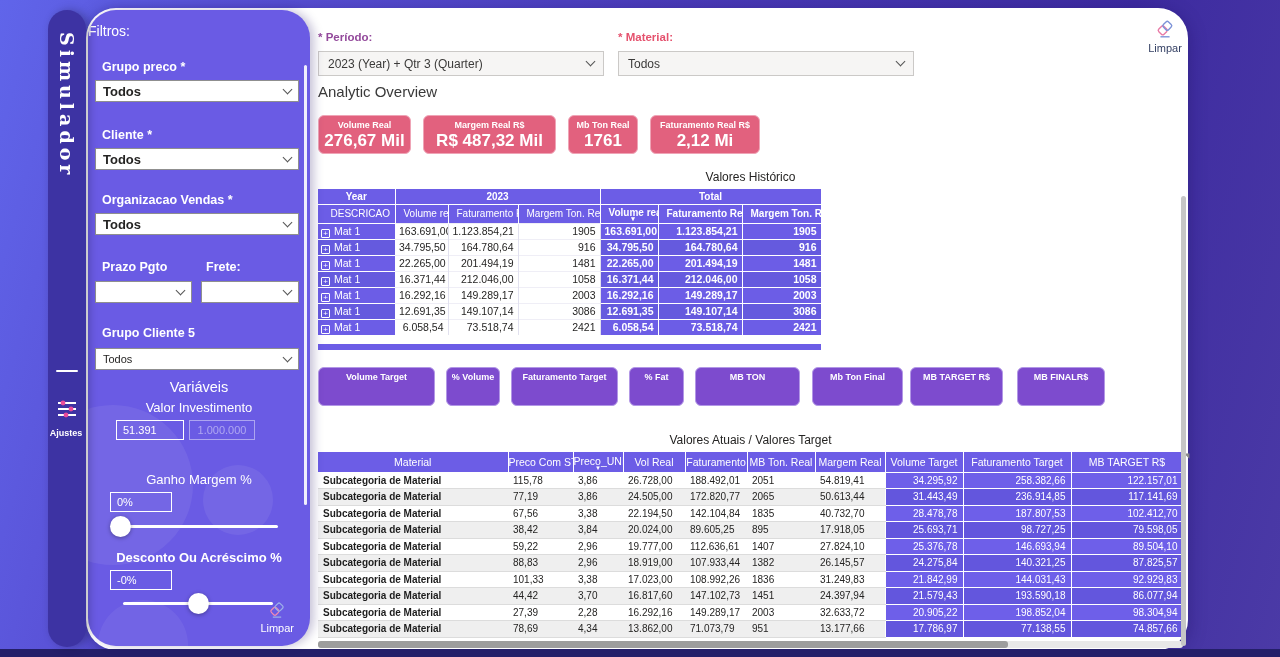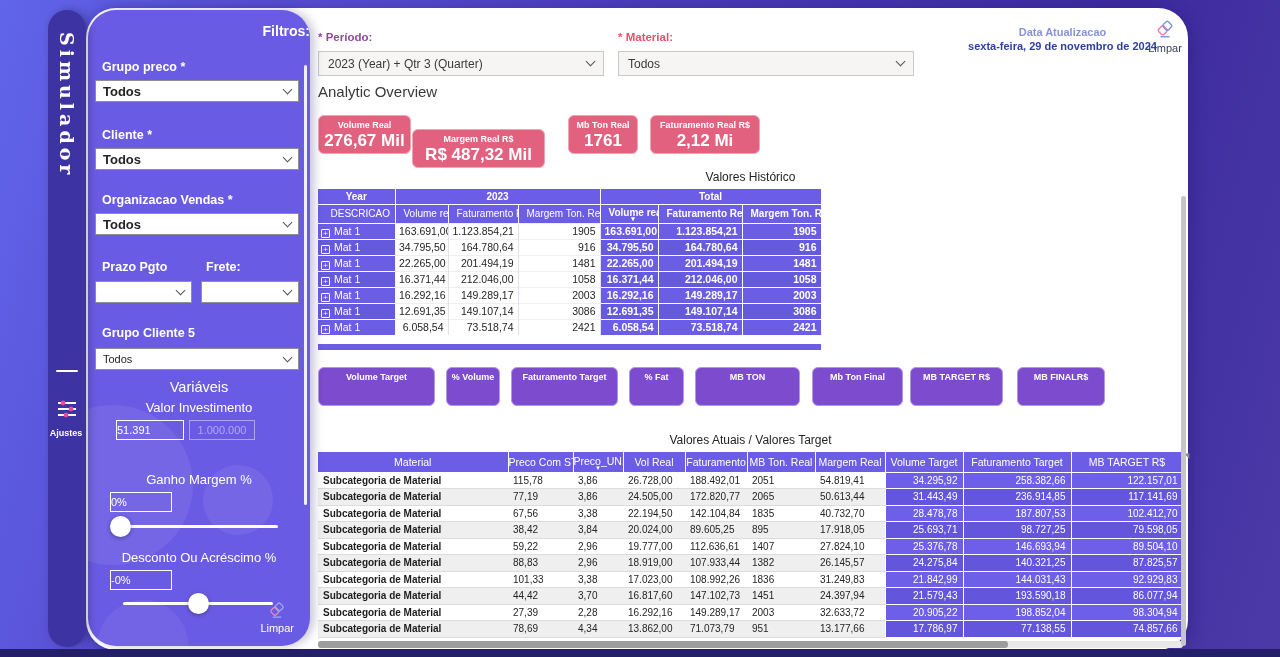--- a/index.html
+++ b/index.html
@@ -27,32 +27,32 @@
   .sidebar { position:absolute; left:88px; top:10px; width:222px; height:636px; background:#6a5be4;
     border-radius:28px; z-index:4; overflow:hidden; box-shadow:4px 0 10px rgba(30,15,100,.25); }
   .sidebar .deco1 { position:absolute; left:-55px; top:395px; width:160px; height:160px;
     border-radius:50%; background:rgba(255,255,255,.07); }
   .sidebar .deco2 { position:absolute; left:115px; top:455px; width:70px; height:70px;
     border-radius:50%; background:rgba(255,255,255,.07); }
   .sidebar .deco3 { position:absolute; left:10px; top:590px; width:90px; height:90px;
     border-radius:50%; background:rgba(255,255,255,.06); }
   .sb-scroll { position:absolute; right:3px; top:55px; width:3px; height:440px;
     background:rgba(255,255,255,.9); border-radius:2px; }
-  .sb-title { position:absolute; top:13px; left:0; width:100%; text-align:right;
-    color:#fff; font-size:14px; font-weight:700; }
+  .sb-title { position:absolute; top:13px; left:0; width:100%; text-align:left;
+    color:#fff; font-size:14px; font-weight:400; }
   .sb-label { position:absolute; color:#fff; font-size:12.5px; font-weight:700; }
   .pb-select { position:absolute; background:#fff; border:1px solid #8f8f8f; display:flex;
     align-items:center; justify-content:space-between; padding:0 7px; height:22px;
     font-size:13px; font-weight:700; color:#252423; cursor:pointer; }
   .pb-select.small-text { font-size:11px; font-weight:400; }
   .chev { width:7px; height:7px; border-right:1.5px solid #555; border-bottom:1.5px solid #555;
     transform:rotate(45deg); margin-top:-4px; flex:none; }
   .sb-center { position:absolute; left:0; width:100%; text-align:center; color:#fff; }
   .sb-input { position:absolute; border:1px solid #fff; background:transparent; color:#fff;
-    font-size:11px; height:20px; line-height:18px; padding:0 0; }
+    font-size:11px; height:20px; line-height:18px; padding:0 6px; }
   .sb-input.dim { opacity:.45; text-align:center; }
   .slider-track { position:absolute; height:3px; background:#fff; border-radius:2px; }
   .slider-handle { position:absolute; width:21px; height:21px; background:#fff; border-radius:50%;
     box-shadow:0 1px 4px rgba(0,0,0,.35); cursor:pointer; }
   .sb-limpar { position:absolute; right:16px; bottom:12px; text-align:center; color:#fff;
     font-size:11px; cursor:pointer; }
 
   
   .flabel { position:absolute; font-size:11.5px; font-weight:700; }
   .flabel.periodo { left:318px; top:31px; color:#93499b; }
@@ -69,21 +69,21 @@
     color:#333f63; font-size:11px; cursor:pointer; }
 
   .page-title { position:absolute; left:318px; top:83px; font-size:15px; color:#3a3a3a; }
 
   
   .kpi-card { position:absolute; top:115px; height:39px; border-radius:6px; text-align:center;
     color:#fff; padding-top:4px; }
   .kpi-card .kpi-label { font-size:9px; font-weight:700; }
   .kpi-card .kpi-value { font-size:17px; font-weight:700; margin-top:1px; }
   .kpi-card.pink { background:#e2617e; border:1px solid #efa4b6; }
-  .pk1{left:318px;width:93px;} .pk2{left:412px;width:133px;margin-top:14px;} .pk3{left:568px;width:70px;} .pk4{left:650px;width:110px;}
+  .pk1{left:318px;width:93px;} .pk2{left:423px;width:133px;} .pk3{left:568px;width:70px;} .pk4{left:650px;width:110px;}
   .kpi-card.purple { background:#7d4bce; border:1px solid #b297e6; top:367px; }
   .kpi-card.purple .kpi-value { font-size:16px;margin-top:36px; }
   .pp1{left:318px;width:117px;} .pp2{left:446px;width:54px;} .pp3{left:511px;width:107px;} .pp4{left:629px;width:55px;}
   .pp5{left:695px;width:105px;} .pp6{left:812px;width:91px;} .pp7{left:910px;width:93px;} .pp8{left:1017px;width:88px;}
 
   .section-title { position:absolute; left:318px; width:865px; text-align:center;
     font-size:12px; font-weight:400; color:#252423; }
   .t-hist { top:170px; } .t-target { top:433px; }
 
   
@@ -199,21 +199,21 @@
     <div class="sb-center" style="top:369px;font-size:14.5px;">Variáveis</div>
     <div class="sb-center" style="top:390px;font-size:13px;">Valor Investimento</div>
     <div class="sb-input" style="left:28px;top:410px;width:68px;">51.391</div>
     <div class="sb-input dim" style="left:101px;top:410px;width:66px;">1.000.000</div>
 
     <div class="sb-center" style="top:462px;font-size:13px;">Ganho Margem %</div>
     <div class="sb-input" style="left:22px;top:482px;width:62px;">0%</div>
     <div class="slider-track" style="left:30px;top:515px;width:160px;"></div>
     <div class="slider-handle" style="left:22px;top:506px;"></div>
 
-    <div class="sb-center" style="top:540px;font-size:13px;">Desconto Ou Acréscimo %</div>
+    <div class="sb-center" style="top:540px;font-size:13px;font-weight:bold;">Desconto Ou Acréscimo %</div>
     <div class="sb-input" style="left:22px;top:560px;width:62px;">-0%</div>
     <div class="slider-track" style="left:35px;top:592px;width:150px;"></div>
     <div class="slider-handle" style="left:100px;top:583px;"></div>
 
     <div class="sb-limpar">
       <svg width="20" height="20" viewBox="0 0 24 24">
         <g transform="rotate(-45 12 11)">
           <rect x="4.5" y="7" width="8" height="8" rx="2" fill="none" stroke="#f08ab0" stroke-width="1.5"></rect>
           <rect x="11.5" y="7" width="8" height="8" rx="2" fill="none" stroke="#9db0e8" stroke-width="1.5"></rect>
         </g>
@@ -227,24 +227,20 @@
   <div class="top-select periodo">
     <span>2023 (Year) + Qtr 3 (Quarter)</span>
     <span class="chev"></span>
   </div>
   <div class="flabel material">* Material:</div>
   <div class="top-select material">
     <span>Todos</span>
     <span class="chev"></span>
   </div>
 
-  <div class="date-block">
-    <div class="date-label">Data Atualizacao</div>
-    <div class="date-value">sexta-feira, 29 de novembro de 2024</div>
-  </div>
   <div class="top-limpar">
     <svg width="22" height="22" viewBox="0 0 24 24">
       <g transform="rotate(-45 12 11)">
         <rect x="4.5" y="7" width="8" height="8" rx="2" fill="none" stroke="#e87aa6" stroke-width="1.5"></rect>
         <rect x="11.5" y="7" width="8" height="8" rx="2" fill="none" stroke="#7d93d8" stroke-width="1.5"></rect>
       </g>
       <path d="M7 20.5 h10" stroke="#7d93d8" stroke-width="1.5"></path>
     </svg>
     <div>Limpar</div>
   </div>

